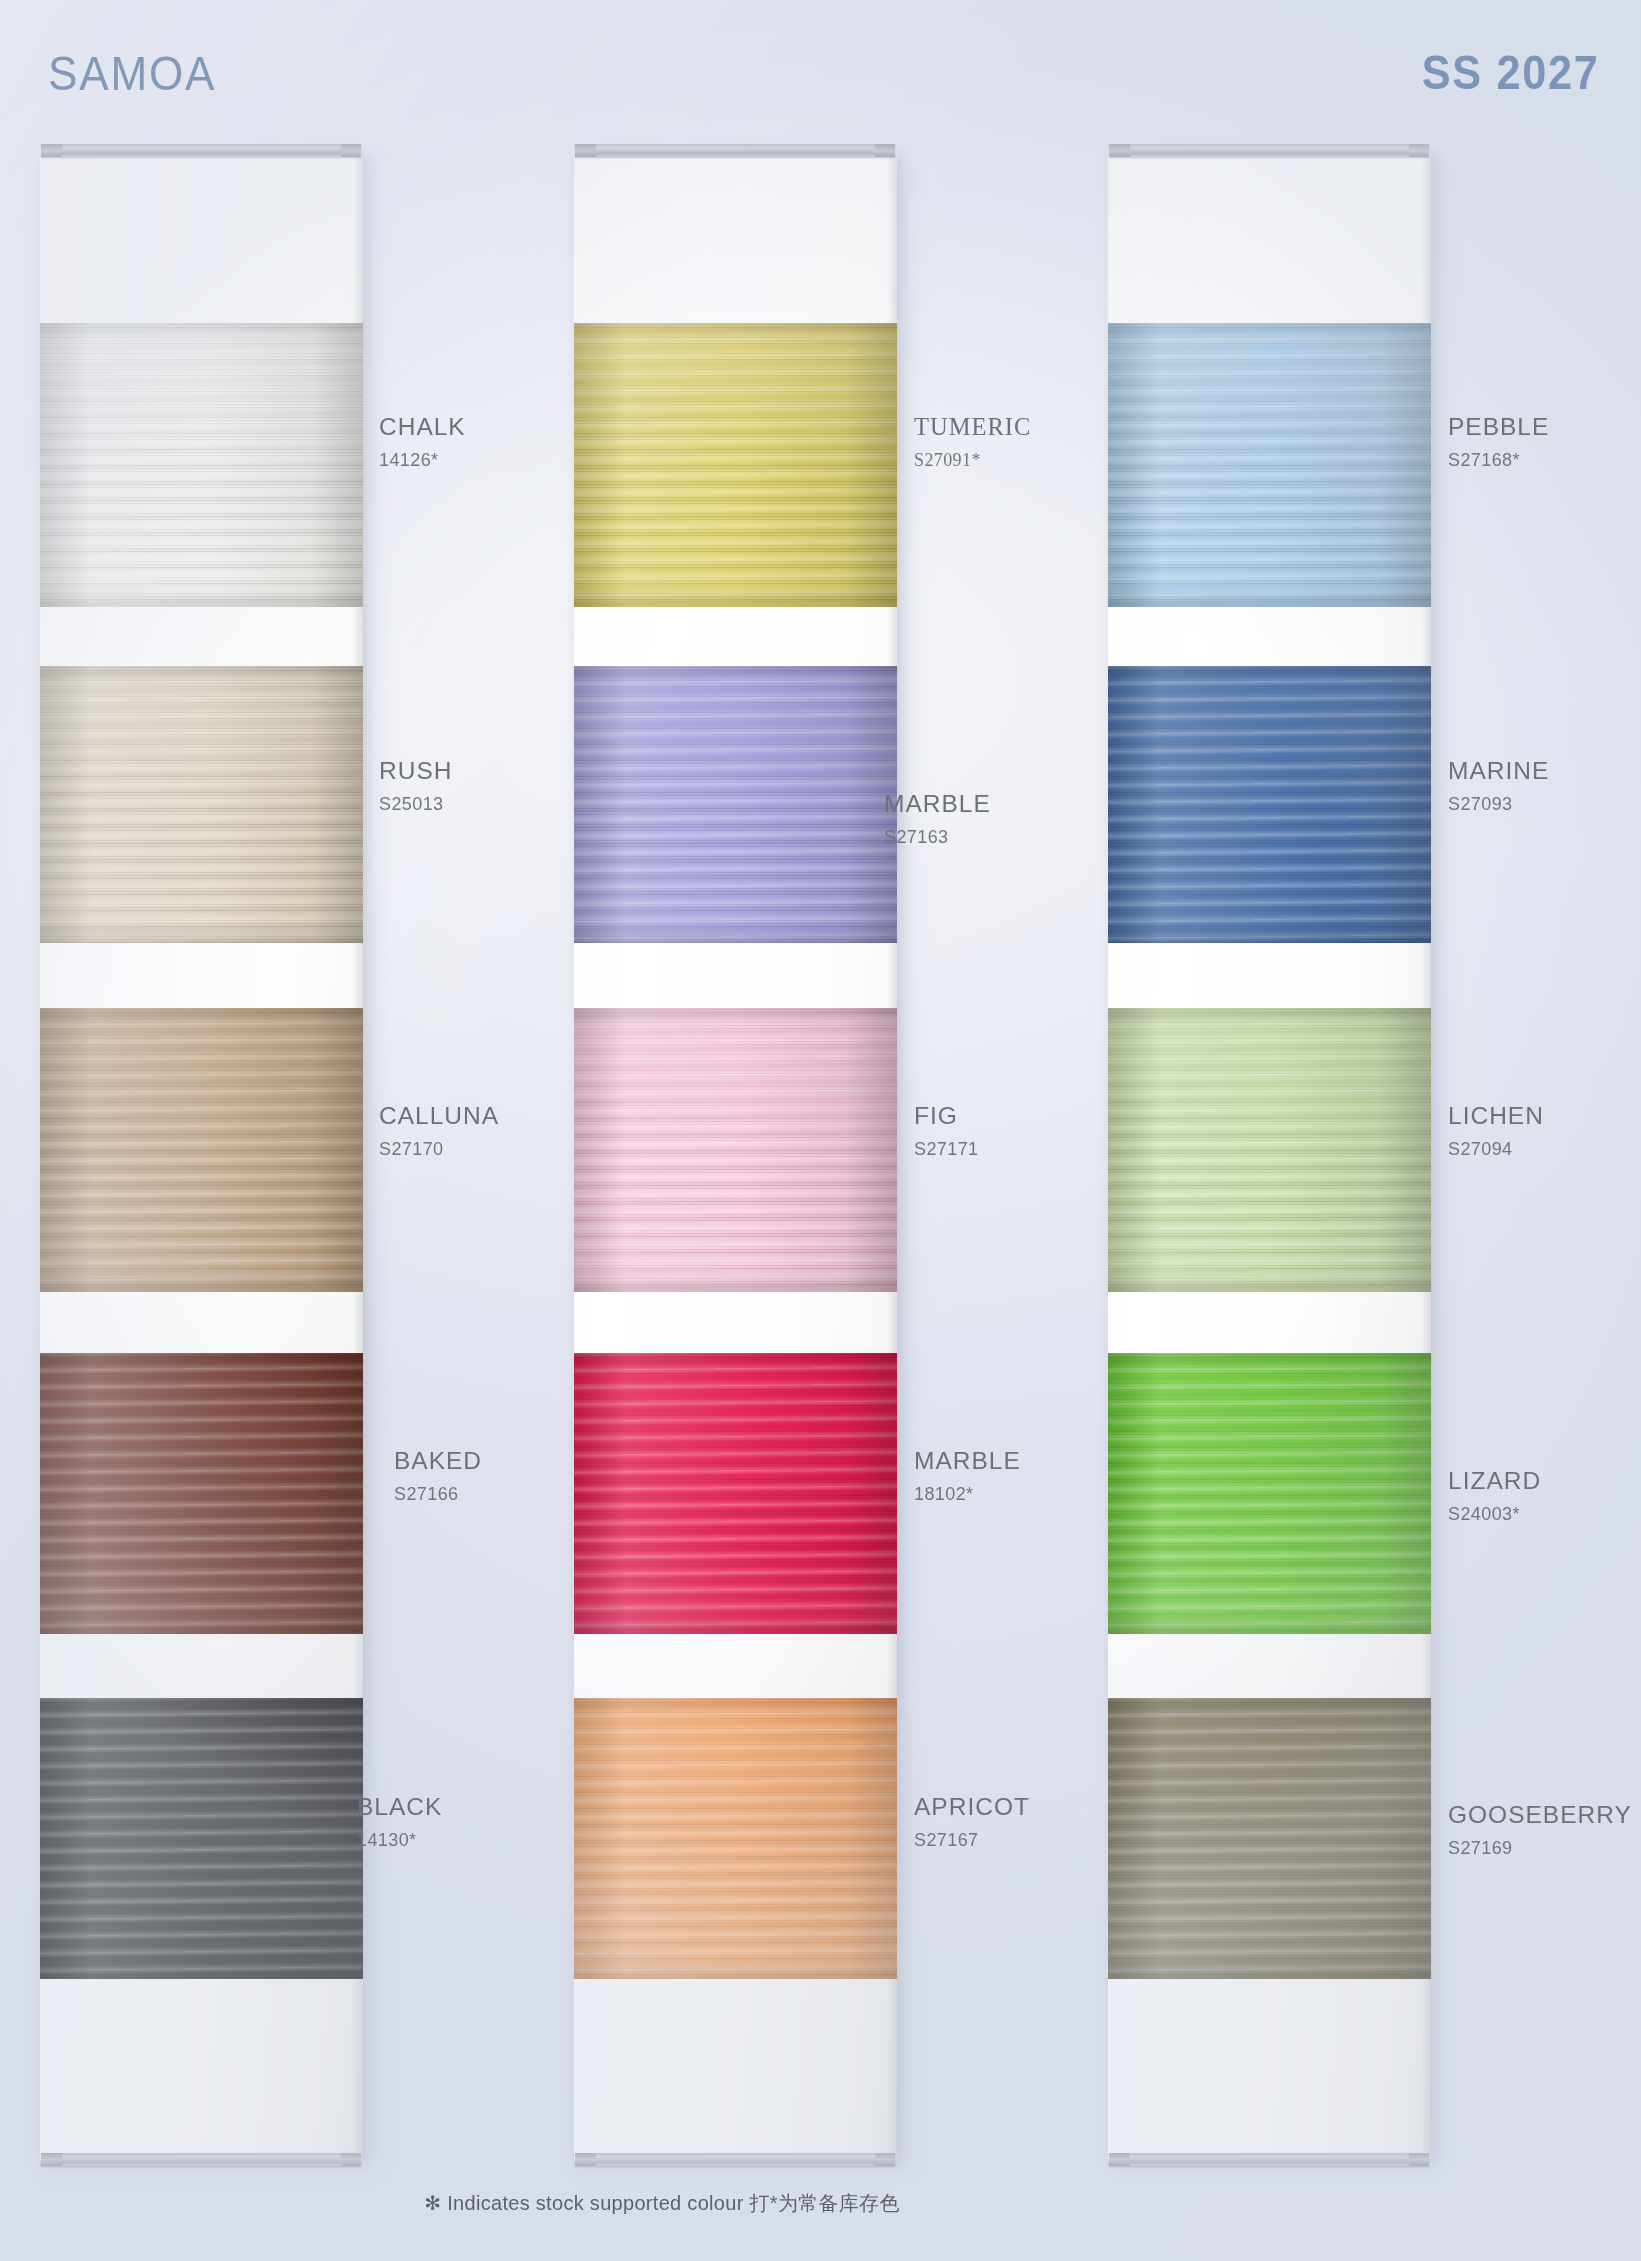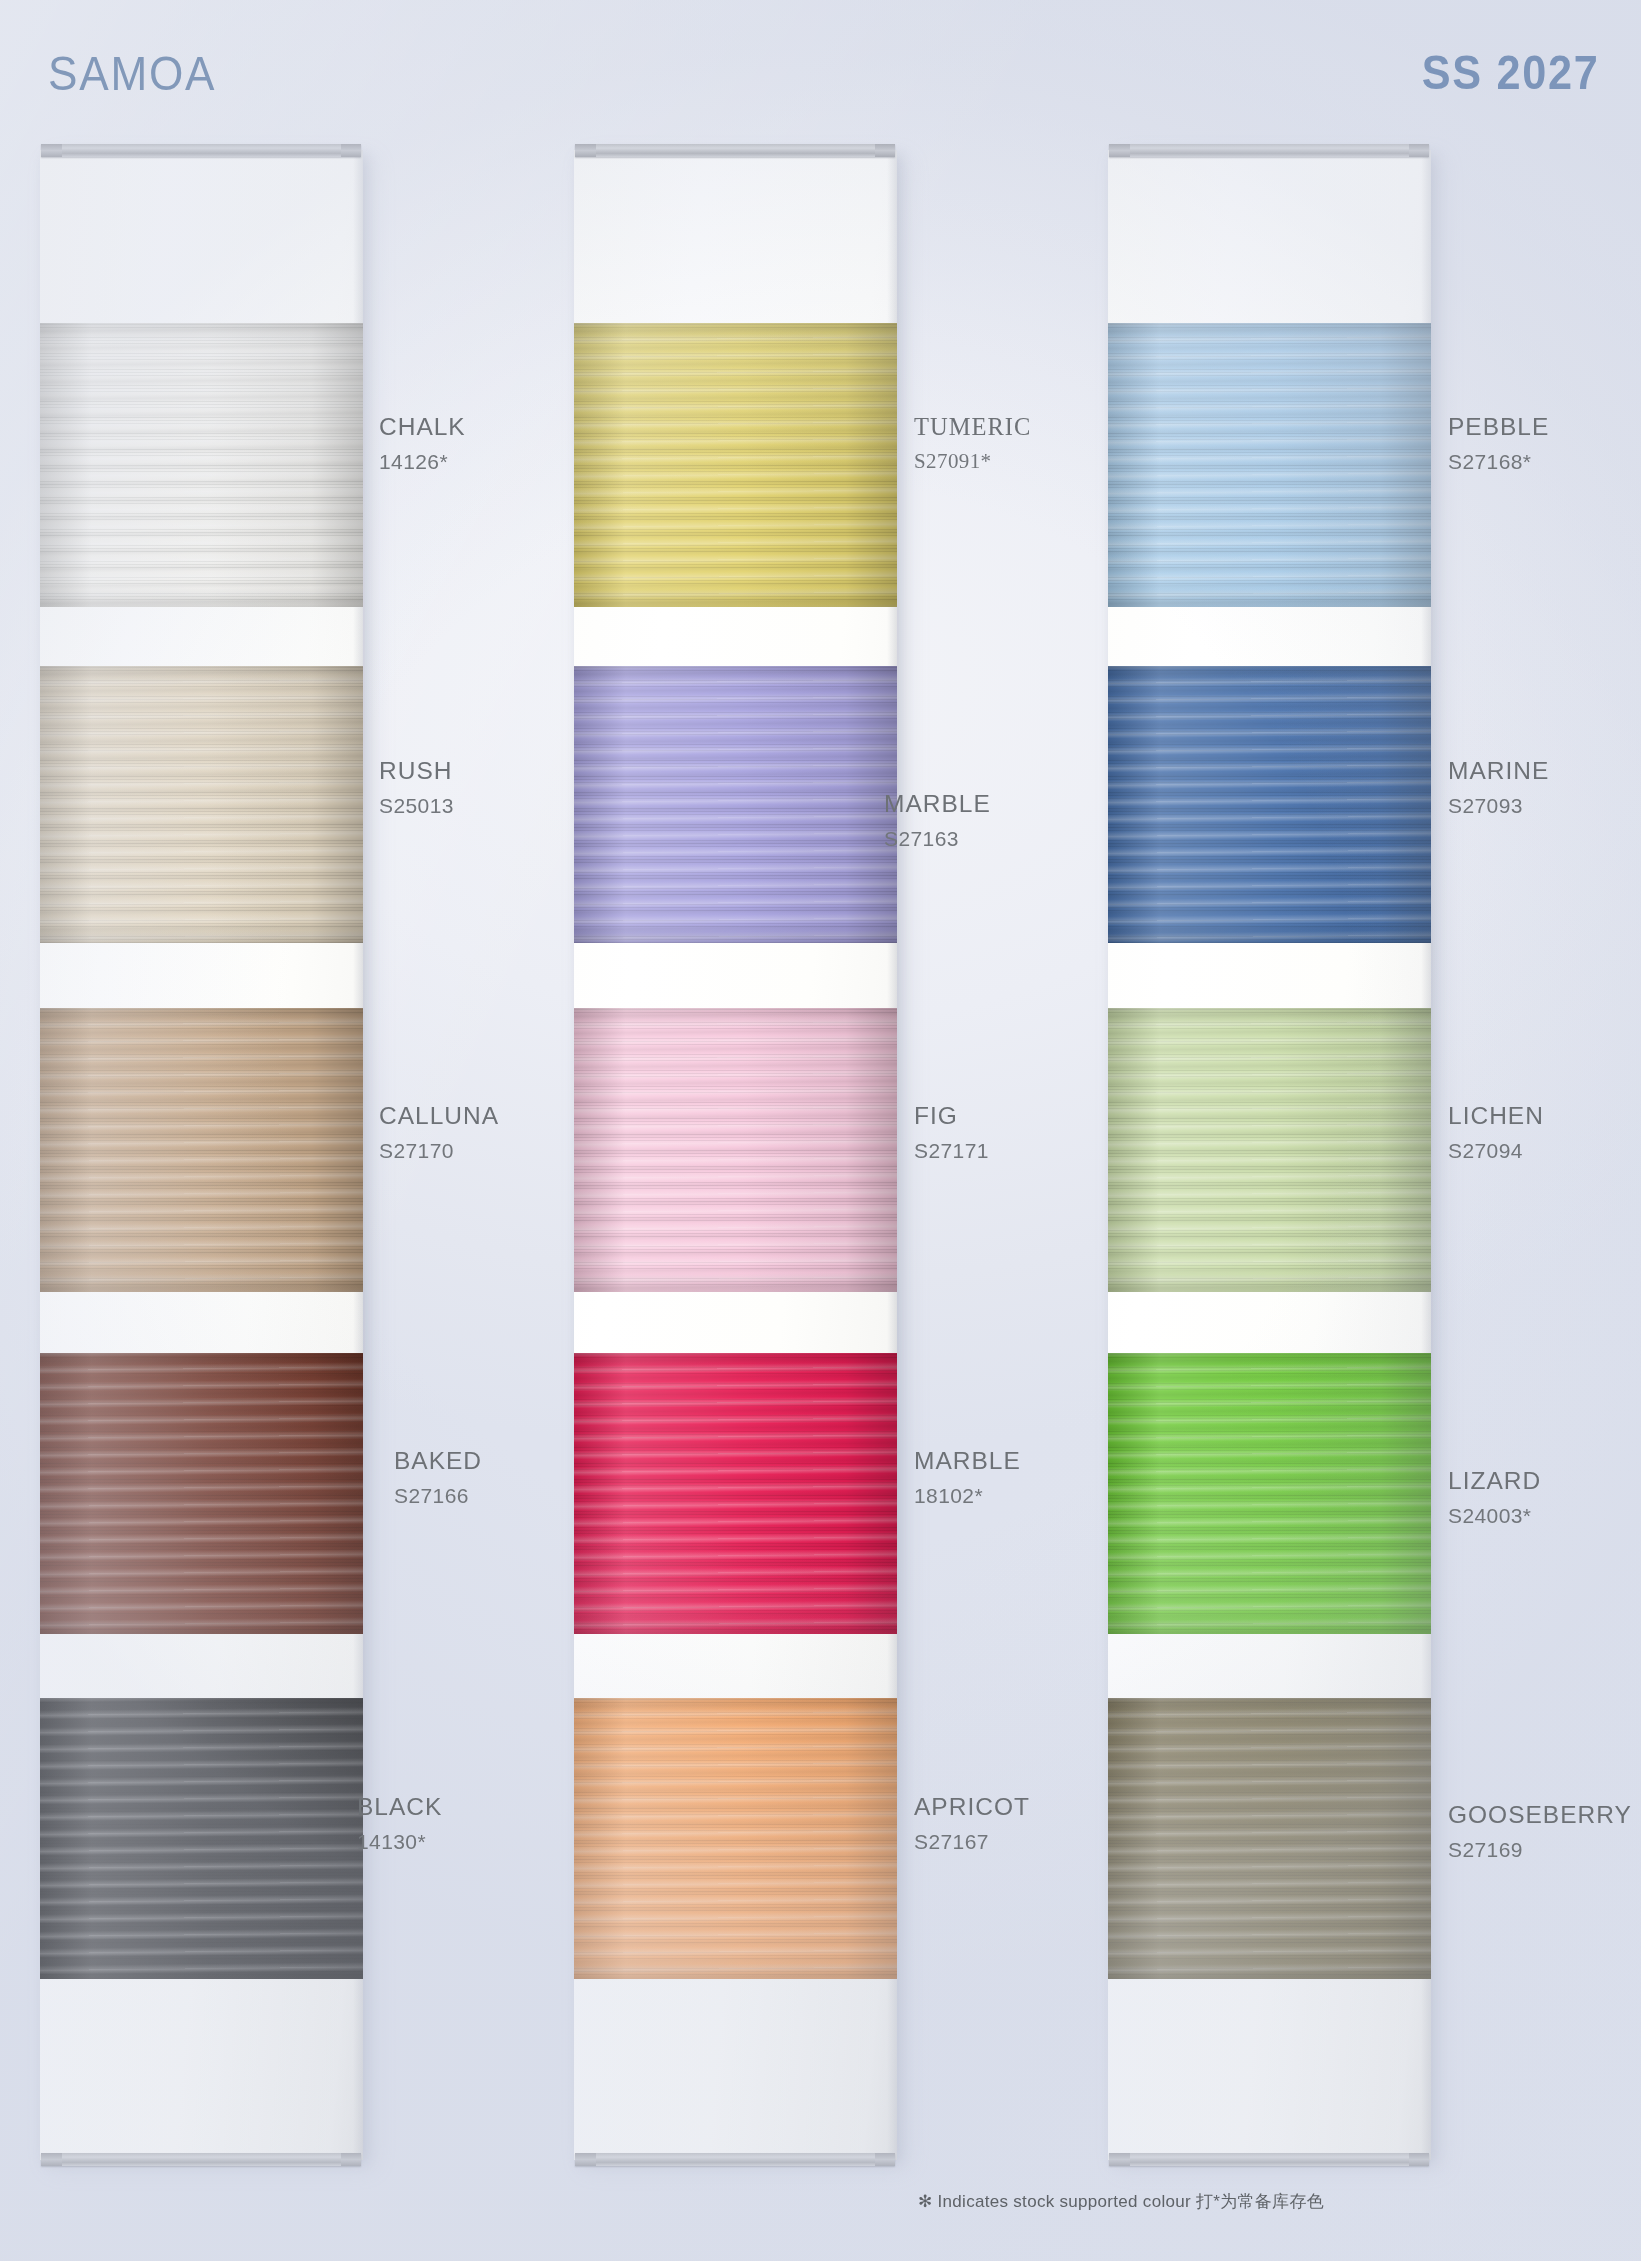--- a/index.html
+++ b/index.html
@@ -175,35 +175,35 @@
   }
   .label-name {
     font-size: 24.5px;
     letter-spacing: 1px;
     color: #6d7176;
     font-weight: 400;
     line-height: 1;
     margin-bottom: 11px;
   }
   .label-code {
-    font-size: 21px;
+    font-size: 18px;
     letter-spacing: 0.4px;
     color: #72767b;
     font-weight: 400;
     line-height: 1;
   }
 
   
   #footer-note {
     position: absolute;
     left: 0;
     top: 2190px;
     width: 1324px;
-    text-align: right;
-    font-size: 17px;
+    text-align: center;
+    font-size: 20px;
     color: #5e6267;
     letter-spacing: 0.3px;
   }
 </style>
 </head>
 <body>
 
 <div id="page">
 
   <div id="paper-sheen"></div>

